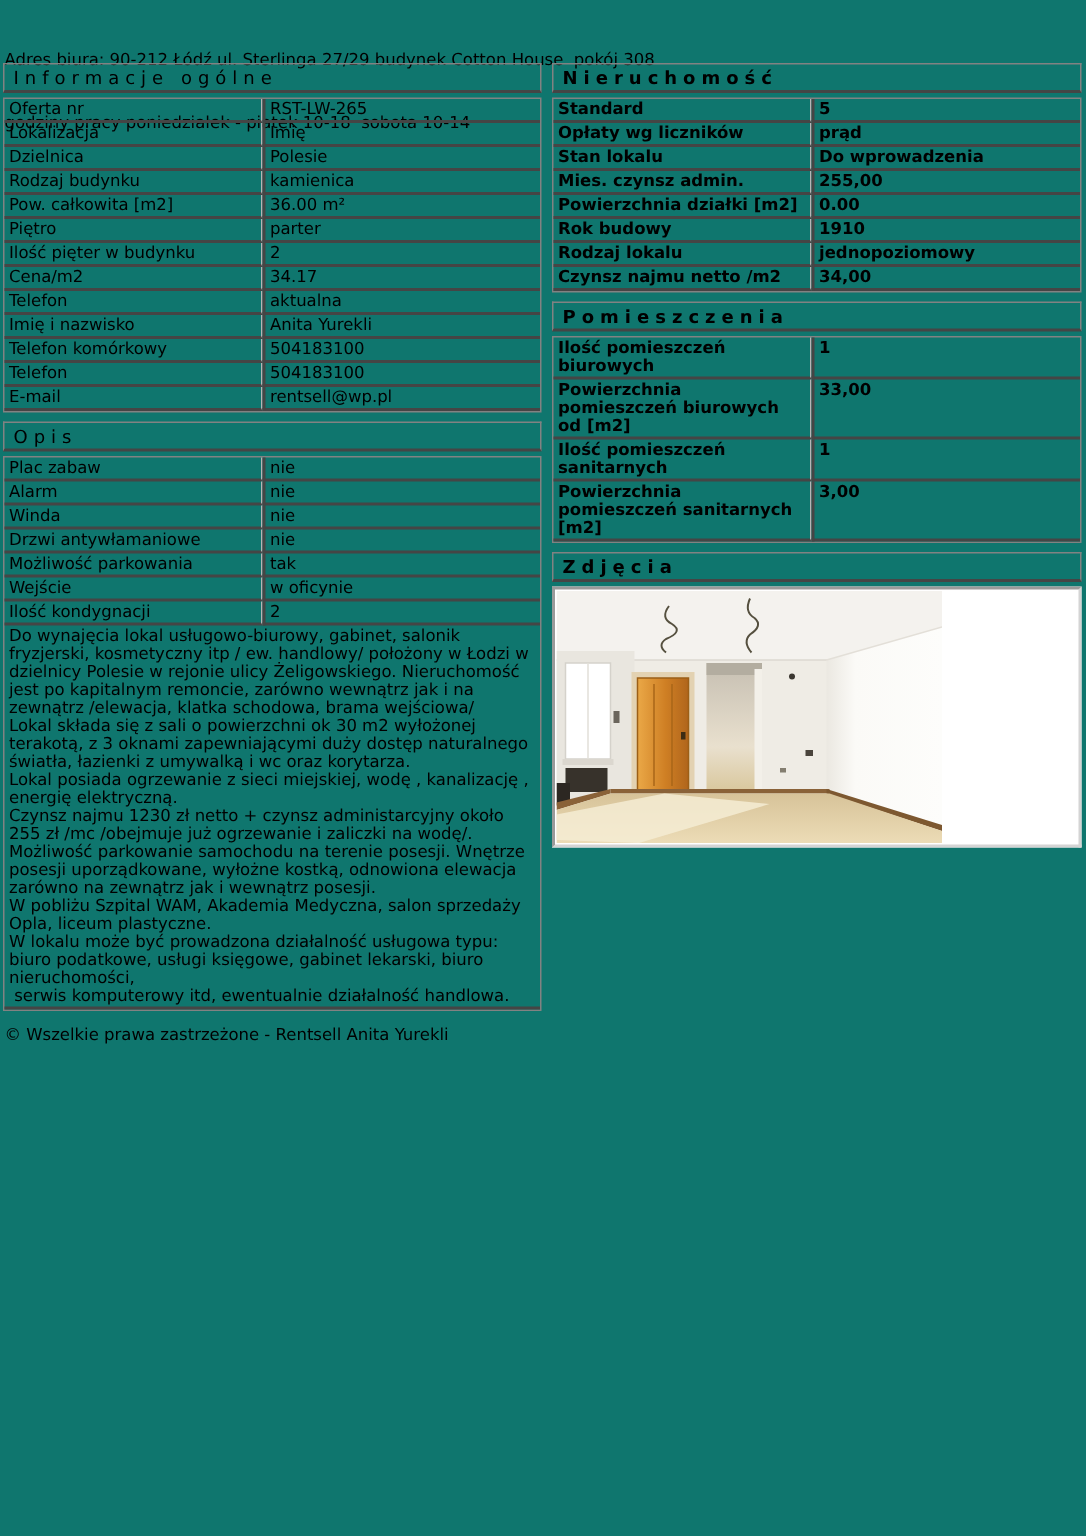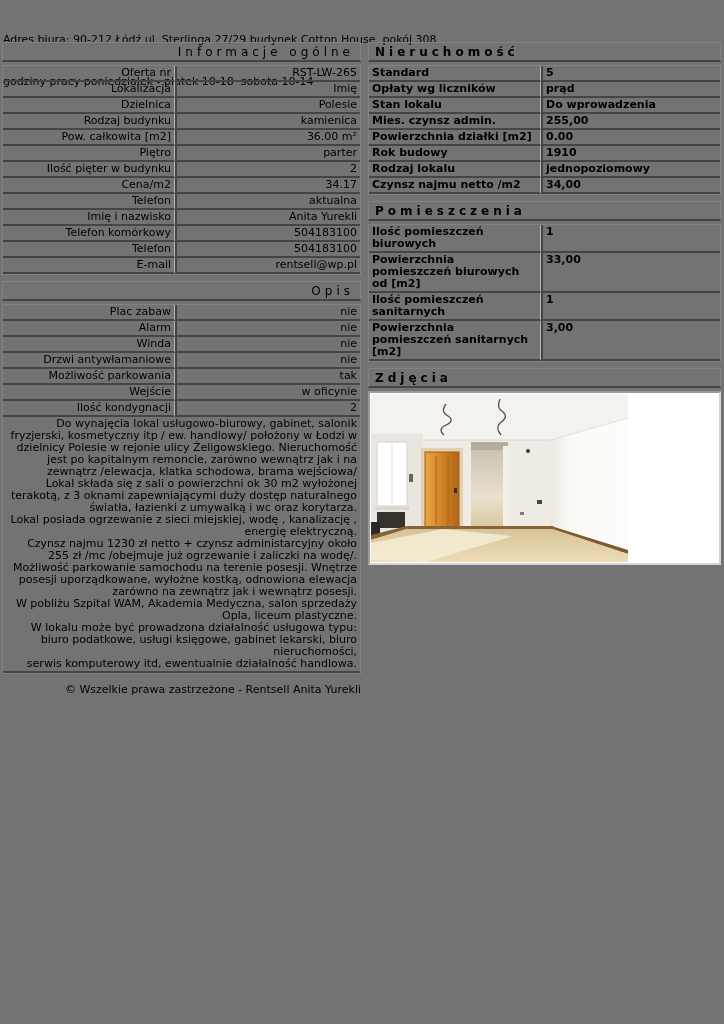--- a/index.html
+++ b/index.html
@@ -1,21 +1,21 @@
 <!DOCTYPE html>
 <html lang="pl"><head>
 <meta charset="utf-8">
 <style>
   html,body { margin:0; padding:0; background:#fff; }
   body { font-family:"DejaVu Sans","Liberation Sans",sans-serif; font-size:11px; color:#000; }
-  .page { position:relative; width:724px; height:1024px; background:#737373; overflow:hidden; }
+  .page { position:relative; width:724px; height:1024px; background:#0f766e; overflow:hidden; }
 
   .addr { position:absolute; left:3px; top:5px; line-height:14px; white-space:pre-wrap; }
 
-  .col-left  { position:absolute; left:2px;   top:42px; width:359px;text-align:right; }
+  .col-left  { position:absolute; left:2px;   top:42px; width:359px; }
   .col-right { position:absolute; left:368px; top:42px; width:353px;font-weight:bold; }
 
   .sec-h {
     box-sizing:border-box;
     border:1px solid #828282;
     border-bottom:2px solid #454545;
     padding:2px 6px 1px 6px;
     font-size:12px;
     letter-spacing:4px;
     margin:0 0 3px 0;

